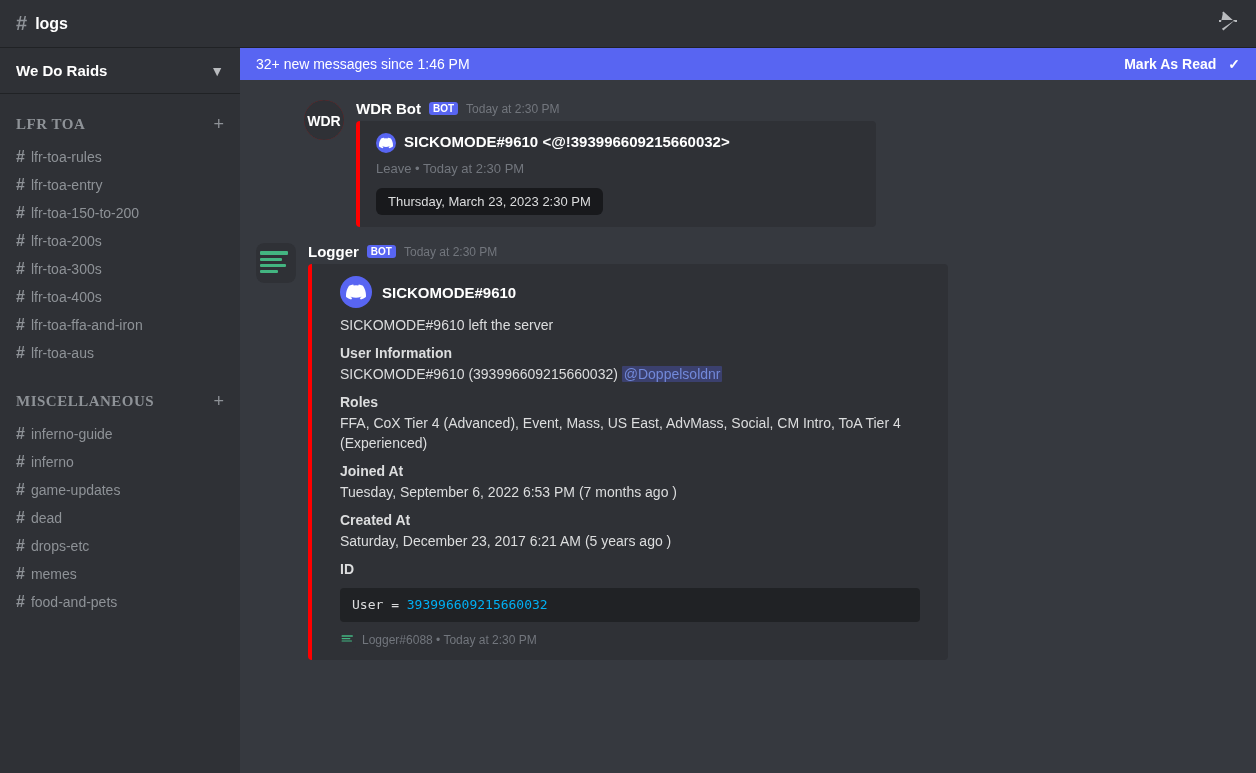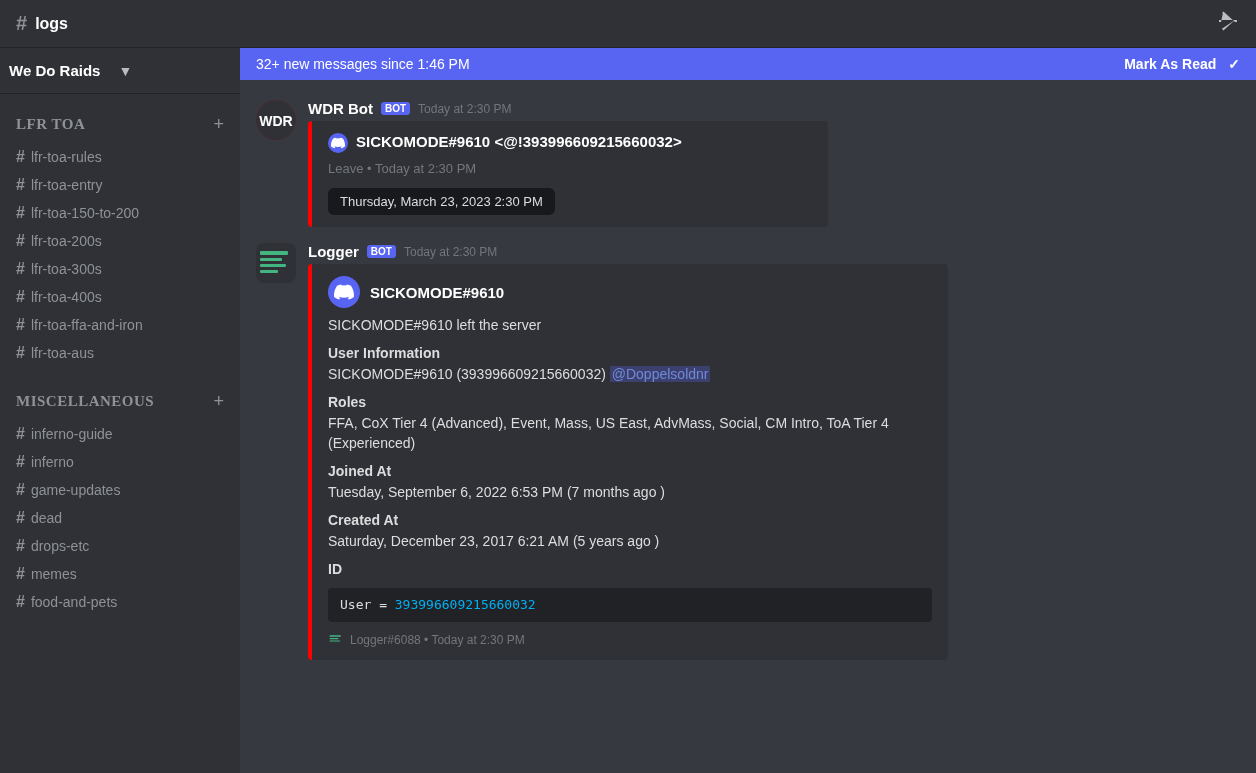--- a/index.html
+++ b/index.html
@@ -65,24 +65,24 @@
       display: flex;
       flex-direction: column;
       overflow-y: auto;
       flex-shrink: 0;
     }
 
     
     .server-header {
       display: flex;
       align-items: center;
-      padding: 14px 9px;
+      justify-content: space-between;
+      padding: 14px 16px;
       border-bottom: 1px solid #202225;
       cursor: pointer;
-      gap: 18px;
     }
     .server-header-left {
       display: flex;
       align-items: center;
       gap: 8px;
     }
     .server-name {
       color: #ffffff;
       font-weight: 600;
       font-size: 15px;
@@ -186,20 +186,21 @@
       flex-shrink: 0;
       display: flex;
       align-items: center;
       justify-content: center;
       overflow: hidden;
     }
 
     .avatar-wdr {
       background: #7f1d1d;
       border-radius: 50%;
+      margin-left: 48px;
     }
 
     .avatar-logger {
       background: transparent;
       border-radius: 8px;
     }
 
     .message-content {
       flex: 1;
     }
@@ -279,21 +280,21 @@
       border-radius: 6px;
       display: inline-block;
       margin-top: 4px;
     }
 
     
     .logger-embed {
       border-left: 4px solid #ff0000;
       background: #2f3136;
       border-radius: 4px;
-      padding: 12px 16px;
+      padding: 12px 28px;
       margin-top: 4px;
       max-width: 640px;
     }
 
     .logger-user-header {
       display: flex;
       align-items: center;
       gap: 10px;
       margin-bottom: 8px;
     }

